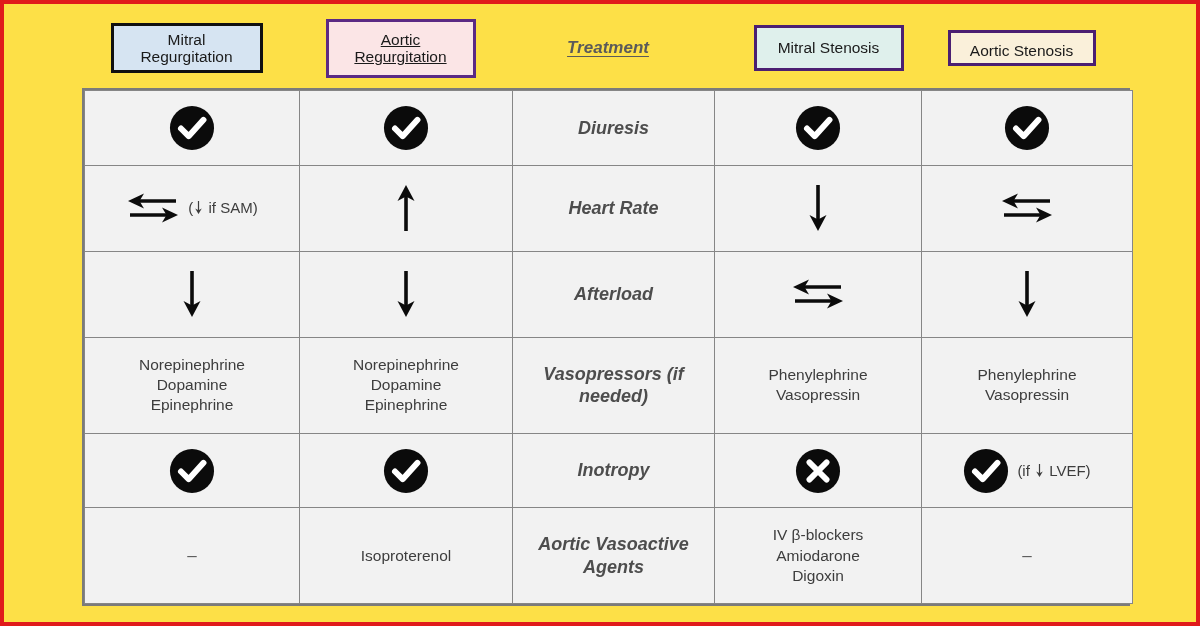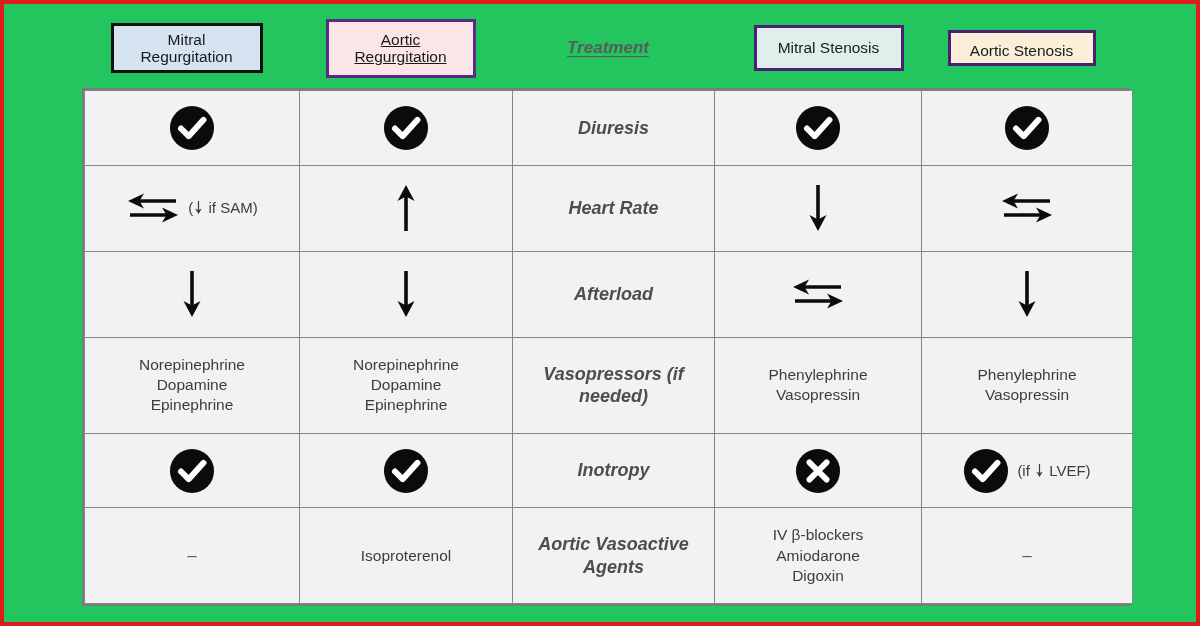--- a/index.html
+++ b/index.html
@@ -14,21 +14,21 @@
     overflow: hidden;
   }
 
   
   #page {
     position: relative;
     width: 1200px;
     height: 626px;
     box-sizing: border-box;
     border: 4px solid #e01b1b;
-    background: #22c55e;
+    background: #fde047;
   }
 
   #inner {
     position: absolute;
     left: 0; top: 0;
     width: 1192px;
     height: 618px;
   }
 
   

